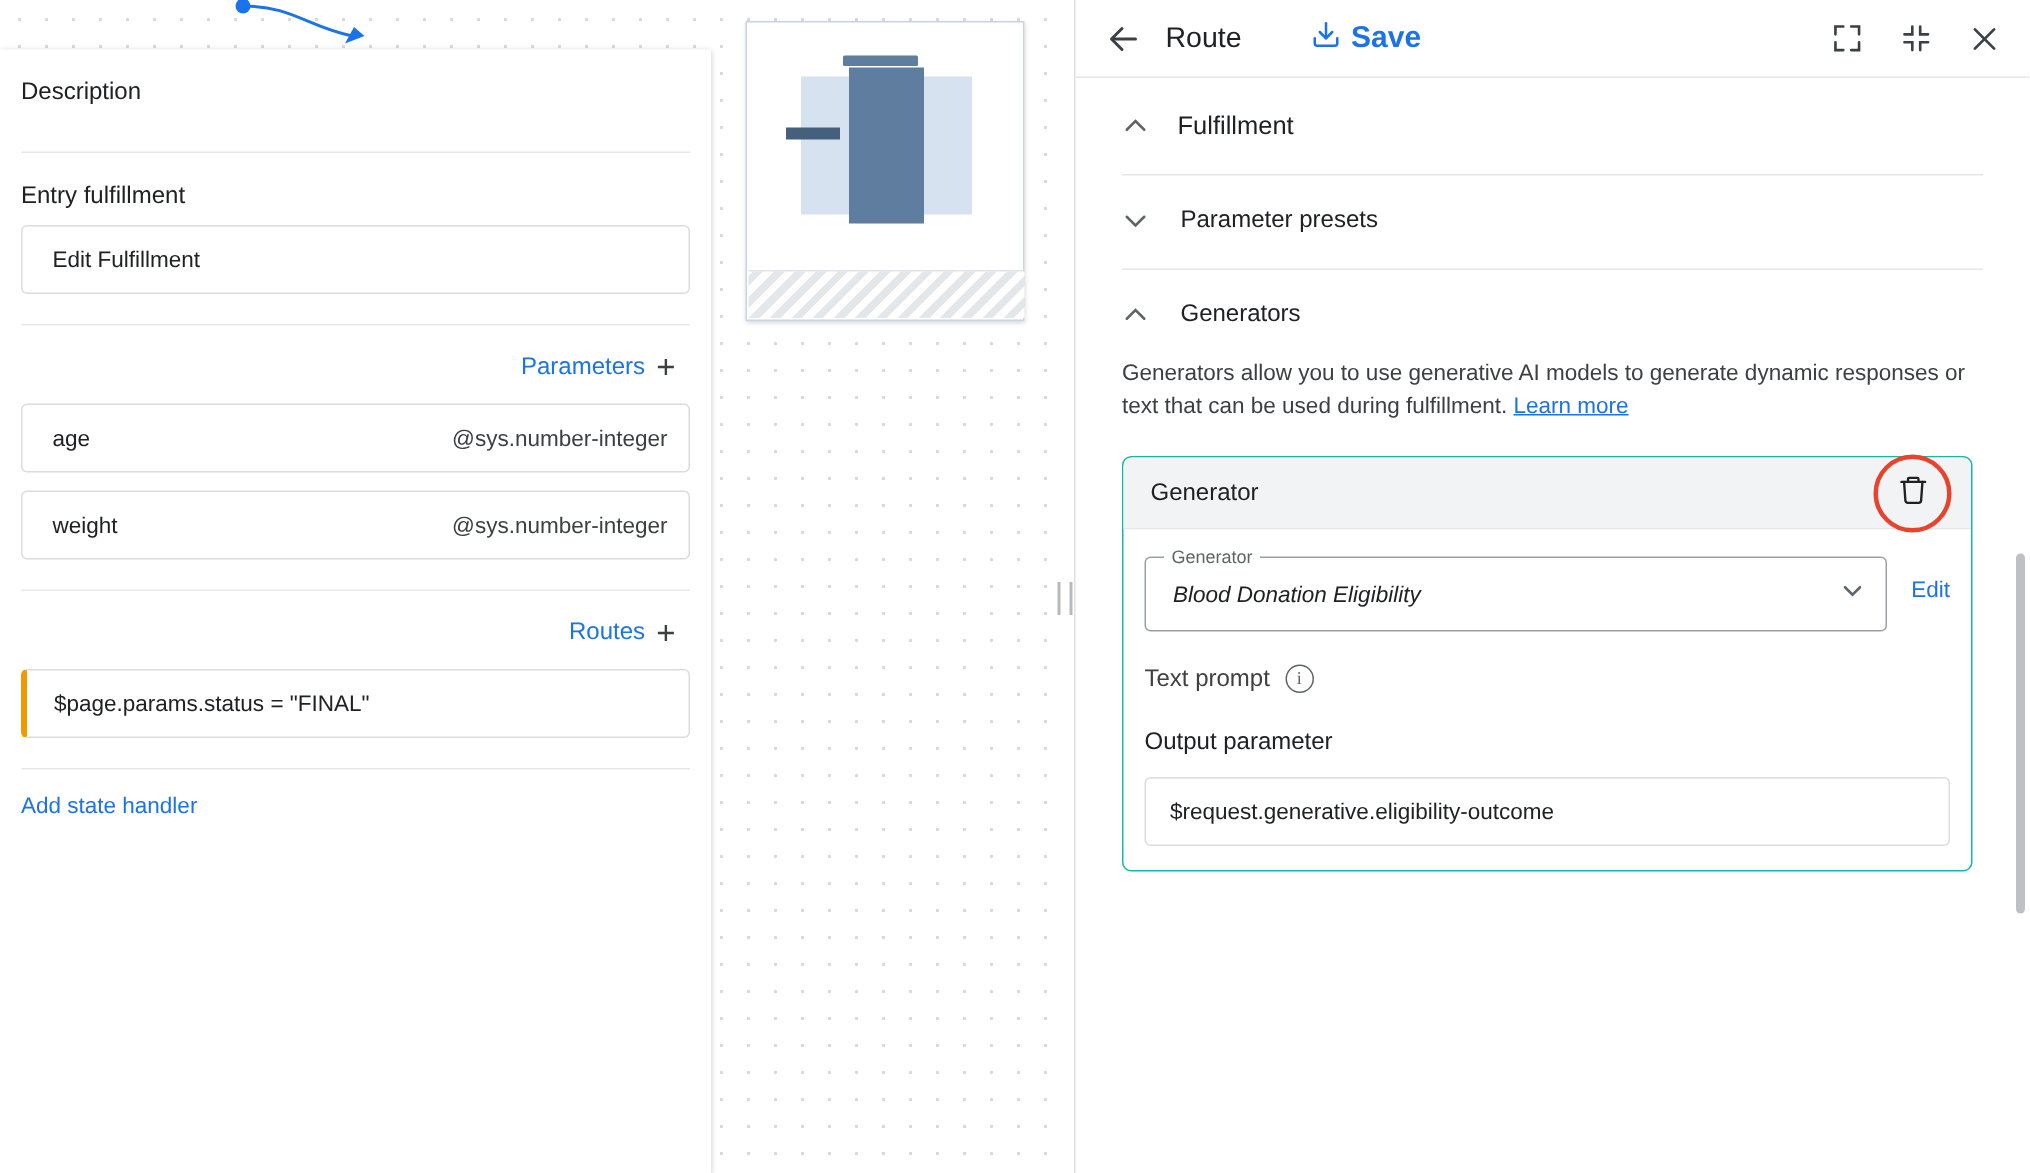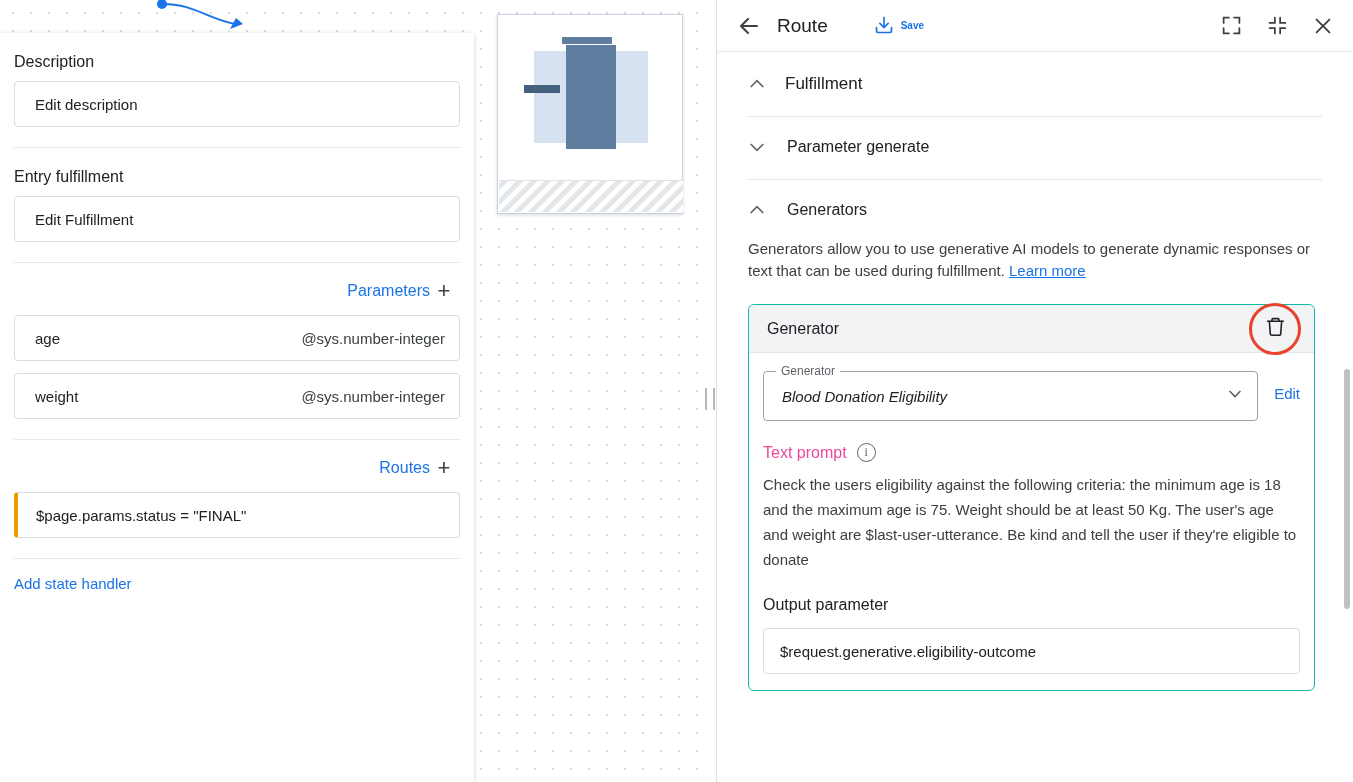--- a/index.html
+++ b/index.html
@@ -180,21 +180,21 @@
   .icon-btn {
     width: 36px; height: 36px;
     display: flex; align-items: center; justify-content: center;
     border: none; background: none; cursor: pointer;
     color: #3c4043; border-radius: 50%;
     padding: 0;
   }
   .rp-title { font-size: 19px; color: #202124; margin-left: -2px; }
   .save-btn {
     display: flex; align-items: center; gap: 7px;
-    color: #1a73e8; font-size: 10px; font-weight: 700;
+    color: #1a73e8; font-size: 20px; font-weight: 700;
     cursor: pointer; margin-left: 28px;
     background: none; border: none; padding: 4px 6px;
     font-family: "Liberation Sans", sans-serif;
   }
   .rp-header-right {
     margin-left: auto; display: flex; align-items: center; gap: 10px;
   }
 
   .rp-body { padding: 0 0 0 0; position: relative; height: 730px; }
   .sec-head {
@@ -266,21 +266,21 @@
   .select-row { display: flex; align-items: flex-start; gap: 16px; }
   .edit-link {
     color: #1a73e8; font-size: 15px; cursor: pointer;
     padding-top: 14px; white-space: nowrap;
   }
 
   .label-row {
     display: flex; align-items: center; gap: 10px;
     padding: 22px 0 0 0;
   }
-  .label-txt { font-size: 16px; color: #ec4899; }
+  .label-txt { font-size: 16px; color: #404040; }
   .info-icon {
     width: 19px; height: 19px; border-radius: 50%;
     border: 1.5px solid #5f6368; color: #5f6368;
     font-size: 12px; display: flex; align-items: center; justify-content: center;
     cursor: pointer; font-family: "Liberation Serif", serif;
   }
   .prompt-text {
     font-size: 15px; color: #3c4043; line-height: 25px;
     padding-top: 10px;
   }
@@ -325,21 +325,20 @@
       <div class="node-block-dark"></div>
       <div class="node-bar-left"></div>
       <div class="node-hatch"></div>
     </div>
   </div>
 
   <div class="left-panel">
 
     <div class="lp-section">
       <div class="lp-sec-title">Description</div>
-      <div class="field-box">Edit description</div>
       <div class="lp-divider"></div>
     </div>
 
     <div class="lp-section">
       <div class="lp-sec-title">Entry fulfillment</div>
       <div class="field-box">Edit Fulfillment</div>
       <div class="lp-divider"></div>
     </div>
 
     <div class="lp-section">
@@ -435,21 +434,21 @@
 
 
       <div class="rp-rule"></div>
 
       <div class="sub-head">
         <span class="chev">
           <svg width="20" height="20" viewBox="0 0 24 24" fill="none" stroke="#5f6368" stroke-width="2" stroke-linecap="round">
               <polyline points="5 9 12 16 19 9"></polyline>
             </svg>
         </span>
-        <span class="sub-head-title">Parameter generate</span>
+        <span class="sub-head-title">Parameter presets</span>
       </div>
 
       <div class="rp-rule"></div>
 
       <div class="sub-head">
         <span class="chev">
           <svg width="20" height="20" viewBox="0 0 24 24" fill="none" stroke="#5f6368" stroke-width="2" stroke-linecap="round">
               <polyline points="5 15 12 8 19 15"></polyline>
             </svg>
         </span>
@@ -487,21 +486,20 @@
               </span>
             </div>
             <span class="edit-link">Edit</span>
           </div>
 
           <div class="label-row">
             <span class="label-txt">Text prompt</span>
             <span class="info-icon">i</span>
           </div>
 
-          <div class="prompt-text">Check the users eligibility against the following criteria: the minimum age is 18 and the maximum age is 75. Weight should be at least 50 Kg. The user's age and weight are $last-user-utterance. Be kind and tell the user if they're eligible to donate</div>
 
           <div class="out-param-label">Output parameter</div>
           <div class="out-param-box">$request.generative.eligibility-outcome</div>
         </div>
       </div>
 
       <div class="rp-scroll-track">
         <div class="rp-scroll-thumb"></div>
       </div>
     </div>

